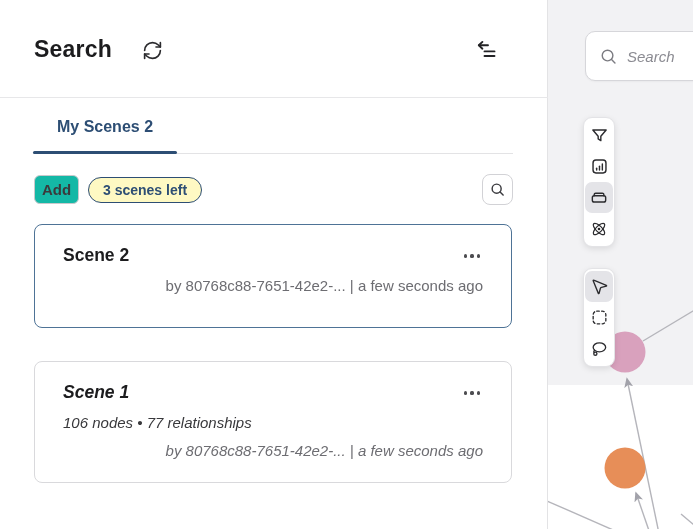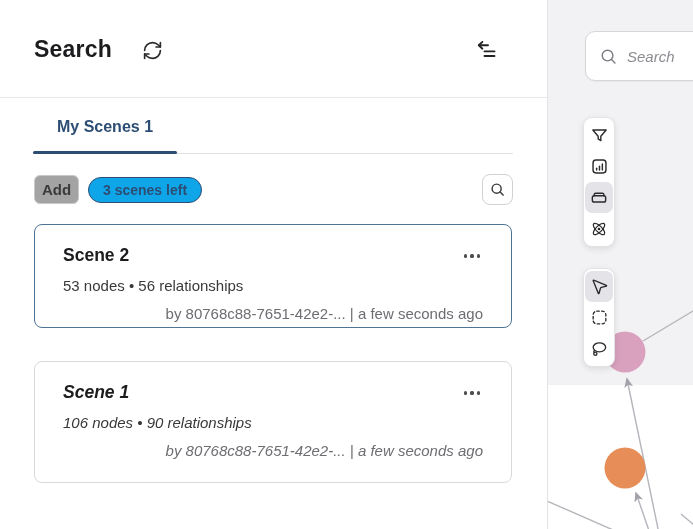--- a/index.html
+++ b/index.html
@@ -38,28 +38,28 @@
   .tab {
     position: absolute; left: 33px; top: 20px; width: 144px; text-align: center;
     font-size: 16px; font-weight: 700; color: var(--accent); cursor: pointer;
   }
   .tabs-rule { position: absolute; left: 33px; top: 55px; width: 480px; height: 1px; background: #e3e3e5; }
   .tab-underline { position: absolute; left: 33px; top: 52.5px; width: 144px; height: 3.5px; background: var(--accent); border-radius: 3px; }
 
   .actions-row { position: absolute; left: 0; top: 155px; width: 548px; height: 60px; }
   .add-btn {
     position: absolute; left: 34px; top: 20px; width: 45px; height: 29px;
-    background: #a3a3a3; border: 1px solid #c9c9cc; border-radius: 6px;
+    background: #14b8a6; border: 1px solid #c9c9cc; border-radius: 6px;
     font-family: inherit; font-size: 15px; font-weight: 700; color: #3a3a3c; cursor: pointer;
   }
   .quota-pill {
     position: absolute; left: 88px; top: 21.5px; height: 26px; padding: 0 14px;
     display: inline-flex; align-items: center;
     border: 1.5px solid var(--accent); border-radius: 14px;
-    font-size: 14px; font-weight: 700; color: var(--accent); background: #0ea5e9;
+    font-size: 14px; font-weight: 700; color: var(--accent); background: #fef9c3;
   }
   .search-btn {
     position: absolute; left: 482px; top: 19px; width: 31px; height: 31px;
     background: #fff; border: 1px solid #d2d2d6; border-radius: 8px; cursor: pointer;
     display: flex; align-items: center; justify-content: center;
   }
 
   .scene-card {
     position: absolute; left: 34px; width: 478px; height: 104px;
     background: #fff; border: 1px solid #d9d9dc; border-radius: 8px;
@@ -132,21 +132,21 @@
           <path d="M8.4 2.9 4.8 6.3l3.6 3.4"></path>
         <path d="M10.5 12.4h10"></path>
           <path d="M10.5 17h10"></path>
       </svg>
     </button>
   </header>
   <div class="header-divider"></div>
 
   <nav class="tabs">
     <div class="tab">
-      <span>My Scenes 1</span>
+      <span>My Scenes 2</span>
     </div>
     <div class="tabs-rule"></div>
     <div class="tab-underline"></div>
   </nav>
 
   <div class="actions-row">
     <button class="add-btn">Add</button>
     <span class="quota-pill">3 scenes left</span>
     <button class="search-btn">
       <svg class="ic" width="17" height="17" viewBox="0 0 20 20" fill="none" stroke="#3a3a3e" stroke-width="1.7" stroke-linecap="round">
@@ -158,34 +158,33 @@
 
   <article class="scene-card card-1 selected">
     <h2 class="scene-name">Scene 2</h2>
     <button class="more-btn">
       <span class="dots">
           <b></b>
           <b></b>
           <b></b>
         </span>
     </button>
-    <p class="scene-meta">53 nodes • 56 relationships</p>
     <p class="scene-byline">by 80768c88-7651-42e2-... | a few seconds ago</p>
   </article>
 
   <article class="scene-card card-2">
     <h2 class="scene-name">Scene 1</h2>
     <button class="more-btn">
       <span class="dots">
           <b></b>
           <b></b>
           <b></b>
         </span>
     </button>
-    <p class="scene-meta">106 nodes • 90 relationships</p>
+    <p class="scene-meta">106 nodes • 77 relationships</p>
     <p class="scene-byline">by 80768c88-7651-42e2-... | a few seconds ago</p>
   </article>
 </div>
 
 <div class="right-panel">
   <svg id="graph-svg" width="145" height="529" viewBox="0 0 145 529">
     <defs>
       <marker id="arrow" viewBox="0 0 8 8" markerWidth="8" markerHeight="8" refX="6" refY="4" orient="auto">
         <path d="M0 0.8 L7.2 4 L0 7.2 L1.8 4 Z" fill="#a2a2aa"></path>
       </marker>

